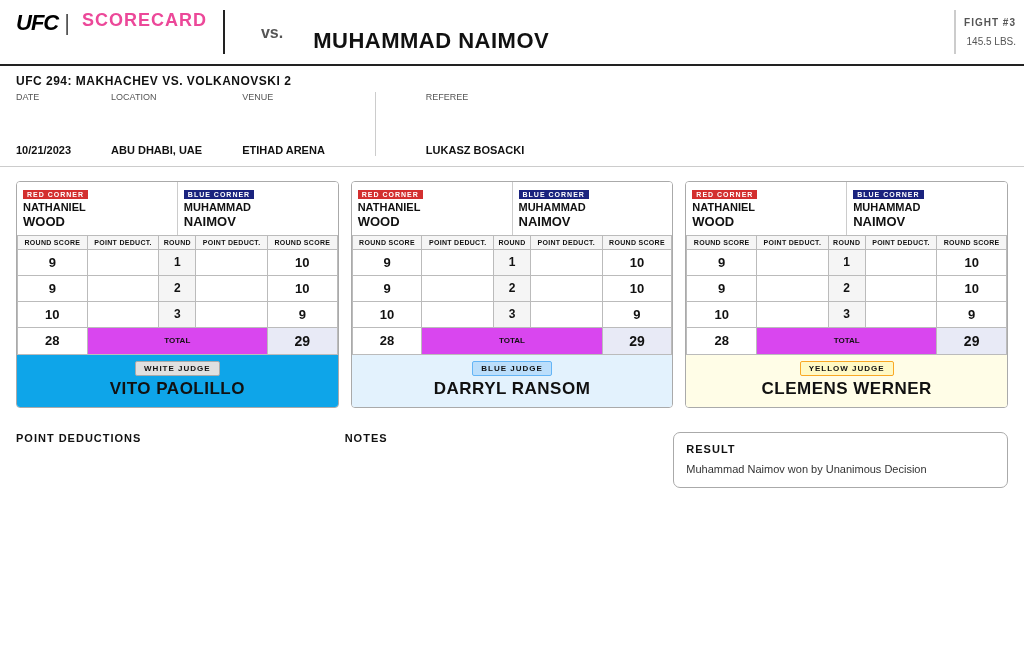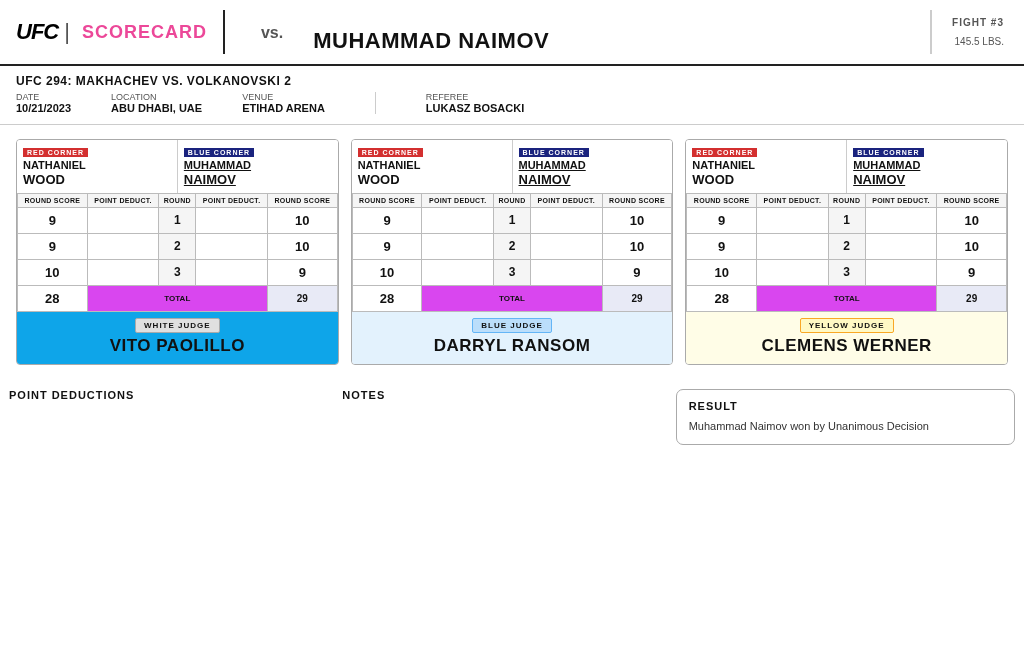--- a/index.html
+++ b/index.html
@@ -14,21 +14,21 @@
 
     
     .header {
       display: flex;
       align-items: stretch;
       border-bottom: 2px solid #222;
       padding: 10px 0 10px 16px;
     }
     .header-logo {
       display: flex;
-      align-items: center;
+      align-items: flex-start;
       padding-right: 16px;
       border-right: 2px solid #222;
       margin-right: 16px;
     }
     .ufc-logo {
       font-weight: 900;
       font-size: 22px;
       font-style: italic;
       letter-spacing: -1px;
       color: #000;
@@ -68,21 +68,21 @@
     }
     .vs-text {
       font-size: 16px;
       font-weight: 700;
       color: #555;
     }
     .header-fight-number {
       display: flex;
       flex-direction: column;
       justify-content: center;
-      padding: 0 20px;
+      padding: 0 8px;
     }
     .fight-number-label {
       font-size: 10px;
       font-weight: 600;
       color: #555;
       text-transform: uppercase;
       letter-spacing: 1px;
     }
 
     
@@ -97,20 +97,21 @@
       letter-spacing: 0.5px;
       margin-bottom: 4px;
     }
     .event-details {
       display: flex;
       gap: 40px;
     }
     .event-detail-item {
       display: flex;
       flex-direction: column;
+      gap: 42px;
     }
     .detail-label {
       font-size: 9px;
       color: #555;
       text-transform: uppercase;
     }
     .detail-value {
       font-size: 11px;
       font-weight: 700;
       text-transform: uppercase;
@@ -137,21 +138,20 @@
     .corner-red {
       flex: 1;
       background: #fff;
       padding: 5px 6px;
       border-right: 1px solid #ccc;
     }
     .corner-blue {
       flex: 1;
       background: #fff;
       padding: 5px 6px;
-      text-decoration: underline;
     }
     .corner-label-red {
       background: #d32f2f;
       color: #fff;
       font-size: 7px;
       font-weight: 900;
       text-transform: uppercase;
       letter-spacing: 1px;
       padding: 1px 4px;
       display: inline-block;
@@ -209,21 +209,21 @@
       font-weight: 900;
     }
     .score-table td.total-label {
       font-size: 8px;
       font-weight: 700;
       text-transform: uppercase;
       background: #d946ef;
     }
     .score-table td.blue-total {
       background: #e8eaf6;
-      font-size: 10px;
+      font-size: 14px;
       font-weight: 900;
       margin-top: 8px;
     }
 
     
     .judge-section {
       padding: 6px 8px 8px 8px;
     }
     .judge-label-badge {
       text-align: center;
@@ -251,21 +251,21 @@
       letter-spacing: 0.5px;
     }
 
     .judge-section-white { background: #0ea5e9; }
     .judge-section-blue { background: #e3f2fd; }
     .judge-section-yellow { background: #fffde7; }
 
     
     .bottom-section {
       display: flex;
-      padding: 10px 9px;
+      padding: 10px 16px;
       gap: 20px;
       align-items: flex-start;
     }
     .point-deductions {
       flex: 1;
     }
     .notes-section {
       flex: 1;
     }
     .result-section {

